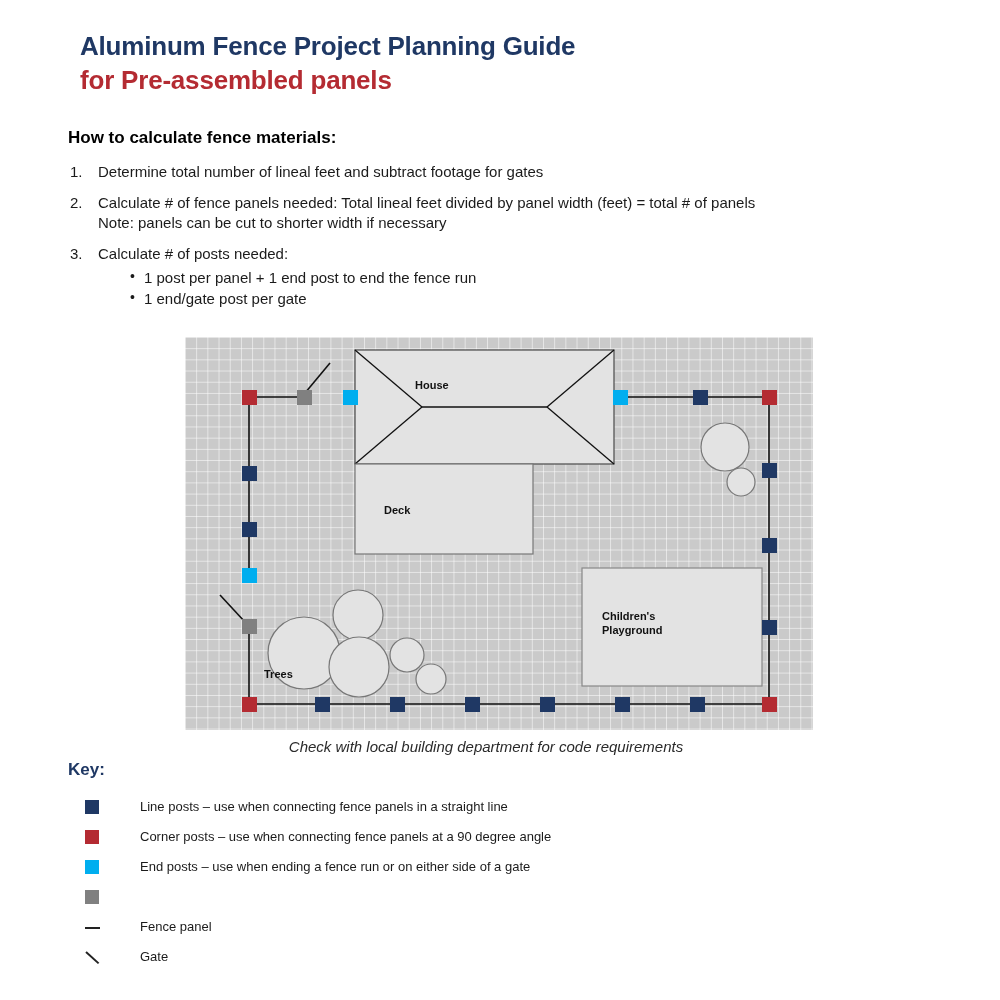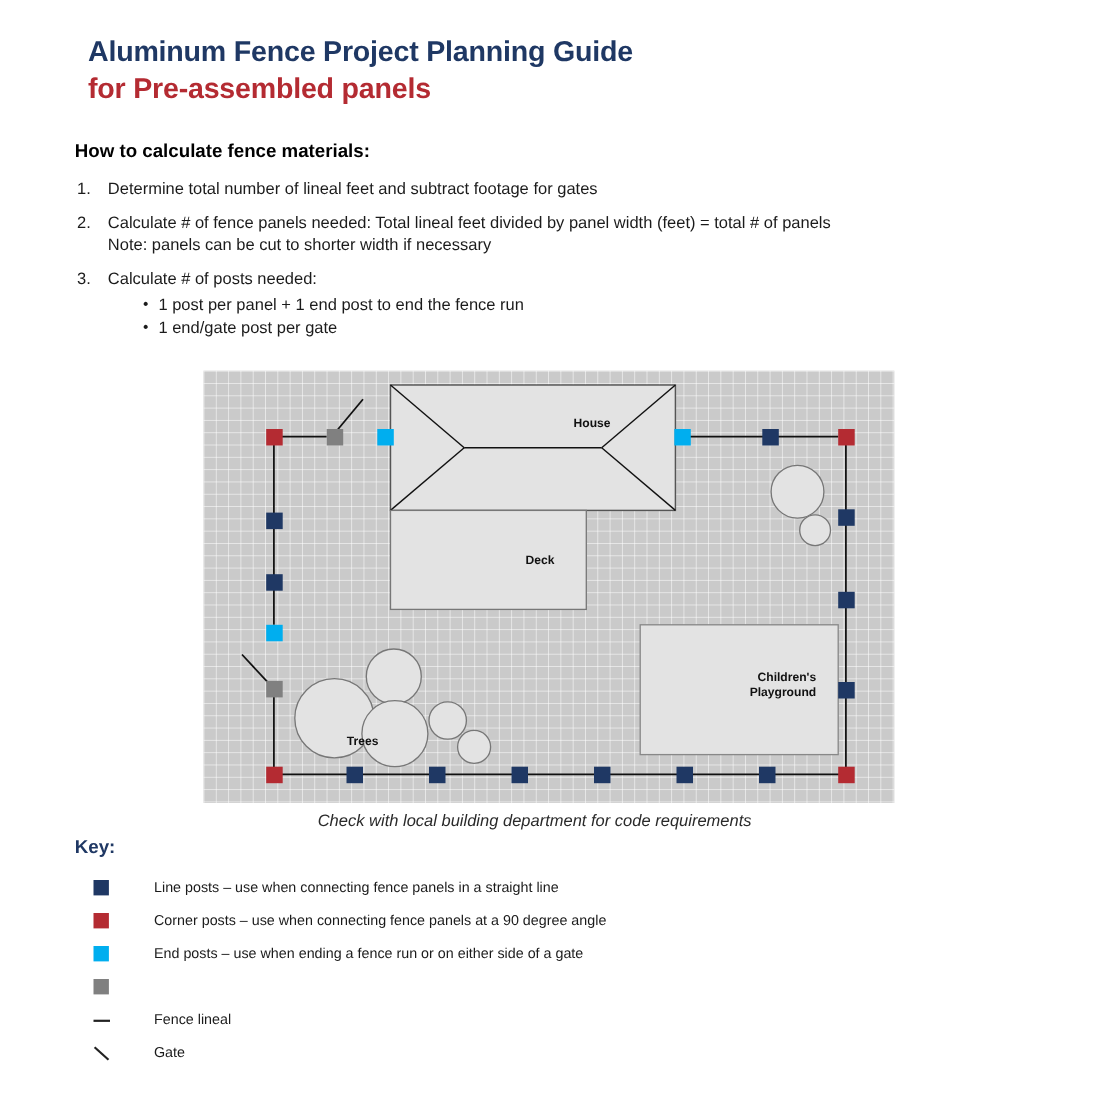--- a/index.html
+++ b/index.html
@@ -80,21 +80,21 @@
       linear-gradient(to right, rgba(255,255,255,0.55) 1px, transparent 1px),
       linear-gradient(to bottom, rgba(255,255,255,0.55) 1px, transparent 1px);
     background-size: 11.2px 11.2px;
   }
   #diagram-svg { position: absolute; inset: 0; }
   .yard-label {
     position: absolute;
     font-size: 11px;
     font-weight: bold;
     color: #111111;
-    text-align: right;
+    text-align: left;
     line-height: 14px;
     white-space: pre-line;
   }
   .post {
     position: absolute;
     width: 15px;
     height: 15px;
   }
   .post-line   { background: #1f3864; }
   .post-corner { background: #b42b32; }
@@ -286,19 +286,19 @@
   </div>
   <div class="key-row">
     <span class="key-swatch sw-end"></span>
     <span class="key-label">End posts – use when ending a fence run or on either side of a gate</span>
   </div>
   <div class="key-row">
     <span class="key-swatch sw-gate"></span>
   </div>
   <div class="key-row">
     <span class="key-swatch sw-panel"></span>
-    <span class="key-label">Fence lineal</span>
+    <span class="key-label">Fence panel</span>
   </div>
   <div class="key-row">
     <span class="key-swatch sw-gate-line"></span>
     <span class="key-label">Gate</span>
   </div>
 </div>
 
 </body></html>

